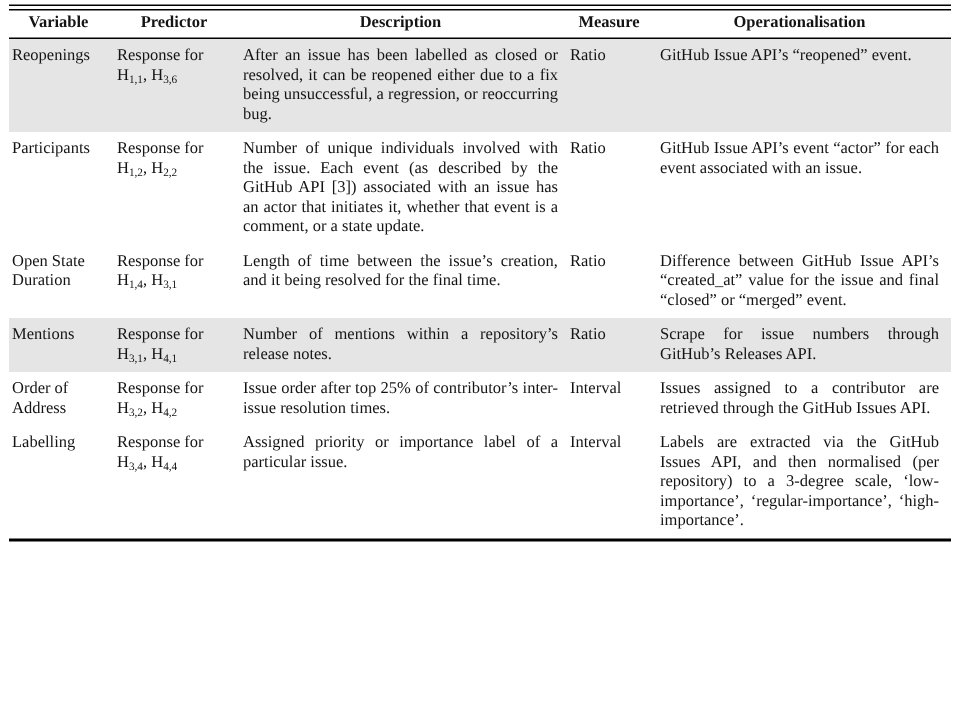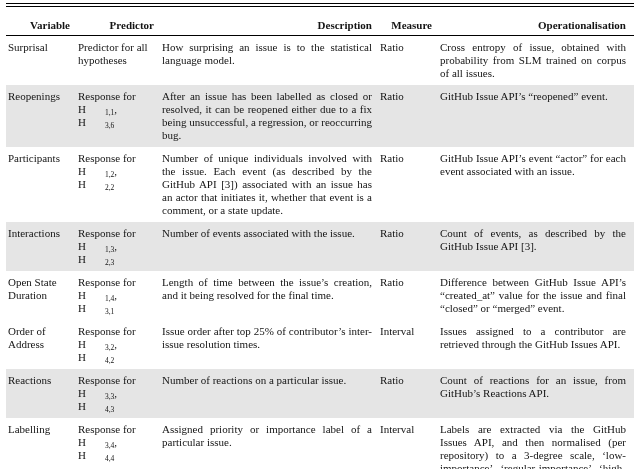--- a/index.html
+++ b/index.html
@@ -21,42 +21,41 @@
     width: 628px;
     table-layout: fixed;
     border-collapse: collapse;
     margin-top: 2px;
     border-top: 1px solid #000;
     border-bottom: 2px solid #000;
   }
   thead th {
     font-size: 11px;
     font-weight: bold;
-    text-align: right;
+    text-align: center;
     vertical-align: top;
-    padding: 12px 8px 4px 0;
+    padding: 2px 8px 4px 0;
     border-bottom: 1px solid #000;
   }
   tbody td {
     font-size: 11px;
     line-height: 13px;
     vertical-align: top;
     text-align: left;
     padding: 5px 8px 5px 0;
   }
   th:first-child, td:first-child { padding-left: 2px; }
   td:nth-child(3), td:nth-child(5) {
     text-align: justify;
   }
   tr.shaded { background: #e5e5e5; }
   sub {
     font-size: 7.5px;
     line-height: 0;
     vertical-align: -2px;
-    margin-left: 19px;
   }
 </style>
 </head>
 <body>
 
 <div class="page">
   <div class="table-wrap">
     <table>
       <colgroup>
         <col style="width:72px">
@@ -68,68 +67,54 @@
       <thead>
         <tr>
             <th>Variable</th>
             <th>Predictor</th>
             <th>Description</th>
             <th>Measure</th>
             <th>Operationalisation</th>
           </tr>
       </thead>
       <tbody>
-          <tr>
-            <td>Surprisal</td>
-            <td>Predictor for all hypotheses</td>
-            <td>How surprising an issue is to the statistical language model.</td>
-            <td>Ratio</td>
-            <td>Cross entropy of issue, obtained with probability from SLM trained on corpus of all issues.</td>
-          </tr>
           <tr class="shaded">
             <td>Reopenings</td>
             <td>Response for H<sub>1,1</sub>, H<sub>3,6</sub></td>
             <td>After an issue has been labelled as closed or resolved, it can be reopened either due to a fix being unsuccessful, a regression, or reoccurring bug.</td>
             <td>Ratio</td>
             <td>GitHub Issue API’s “reopened” event.</td>
           </tr>
           <tr>
             <td>Participants</td>
             <td>Response for H<sub>1,2</sub>, H<sub>2,2</sub></td>
             <td>Number of unique individuals involved with the issue. Each event (as described by the GitHub API [3]) associated with an issue has an actor that initiates it, whether that event is a comment, or a state update.</td>
             <td>Ratio</td>
             <td>GitHub Issue API’s event “actor” for each event associated with an issue.</td>
           </tr>
-          <tr class="shaded">
-            <td>Interactions</td>
-            <td>Response for H<sub>1,3</sub>, H<sub>2,3</sub></td>
-            <td>Number of events associated with the issue.</td>
-            <td>Ratio</td>
-            <td>Count of events, as described by the GitHub Issue API [3].</td>
-          </tr>
           <tr>
             <td>Open State Duration</td>
             <td>Response for H<sub>1,4</sub>, H<sub>3,1</sub></td>
             <td>Length of time between the issue’s creation, and it being resolved for the final time.</td>
             <td>Ratio</td>
             <td>Difference between GitHub Issue API’s “created_at” value for the issue and final “closed” or “merged” event.</td>
           </tr>
+          <tr class="shaded">
+            <td>Mentions</td>
+            <td>Response for H<sub>3,1</sub>, H<sub>4,1</sub></td>
+            <td>Number of mentions within a repository’s release notes.</td>
+            <td>Ratio</td>
+            <td>Scrape for issue numbers through GitHub’s Releases API.</td>
+          </tr>
           <tr>
             <td>Order of Address</td>
             <td>Response for H<sub>3,2</sub>, H<sub>4,2</sub></td>
             <td>Issue order after top 25% of contributor’s inter-issue resolution times.</td>
             <td>Interval</td>
             <td>Issues assigned to a contributor are retrieved through the GitHub Issues API.</td>
-          </tr>
-          <tr class="shaded">
-            <td>Reactions</td>
-            <td>Response for H<sub>3,3</sub>, H<sub>4,3</sub></td>
-            <td>Number of reactions on a particular issue.</td>
-            <td>Ratio</td>
-            <td>Count of reactions for an issue, from GitHub’s Reactions API.</td>
           </tr>
           <tr>
             <td>Labelling</td>
             <td>Response for H<sub>3,4</sub>, H<sub>4,4</sub></td>
             <td>Assigned priority or importance label of a particular issue.</td>
             <td>Interval</td>
             <td>Labels are extracted via the GitHub Issues API, and then normalised (per repository) to a 3-degree scale, ‘low-importance’, ‘regular-importance’, ‘high-importance’.</td>
           </tr>
         </tbody>
     </table>

